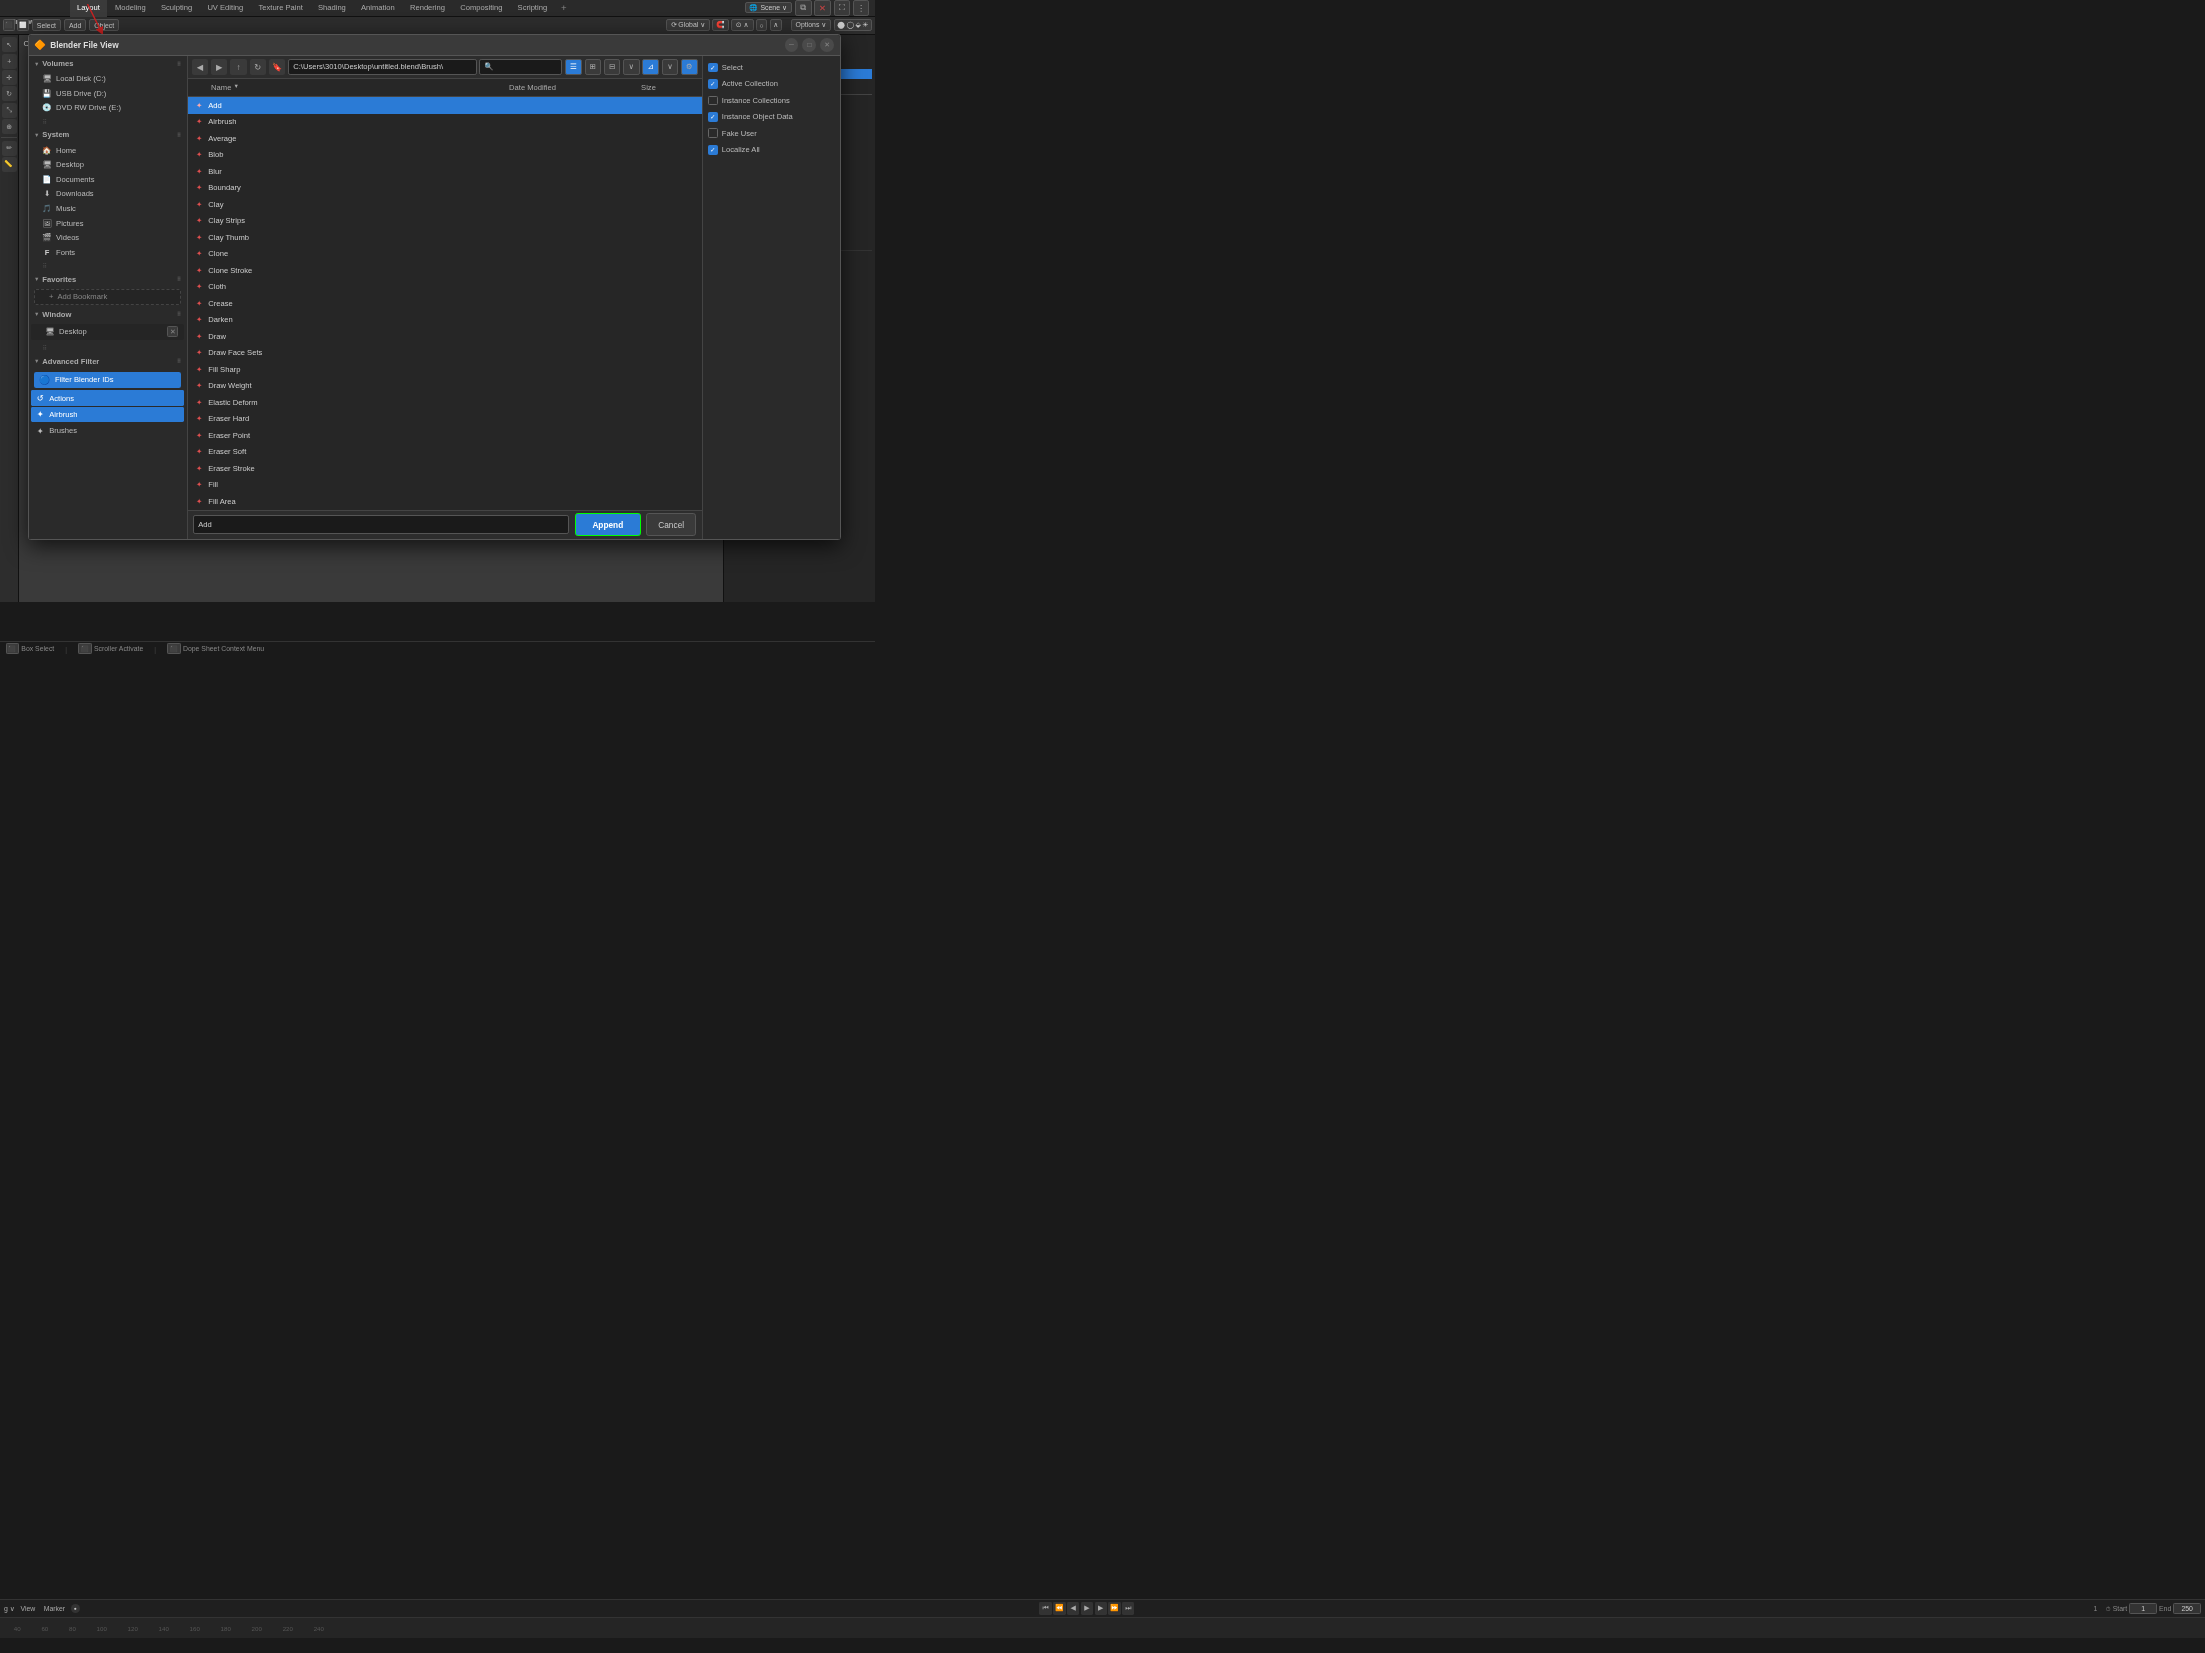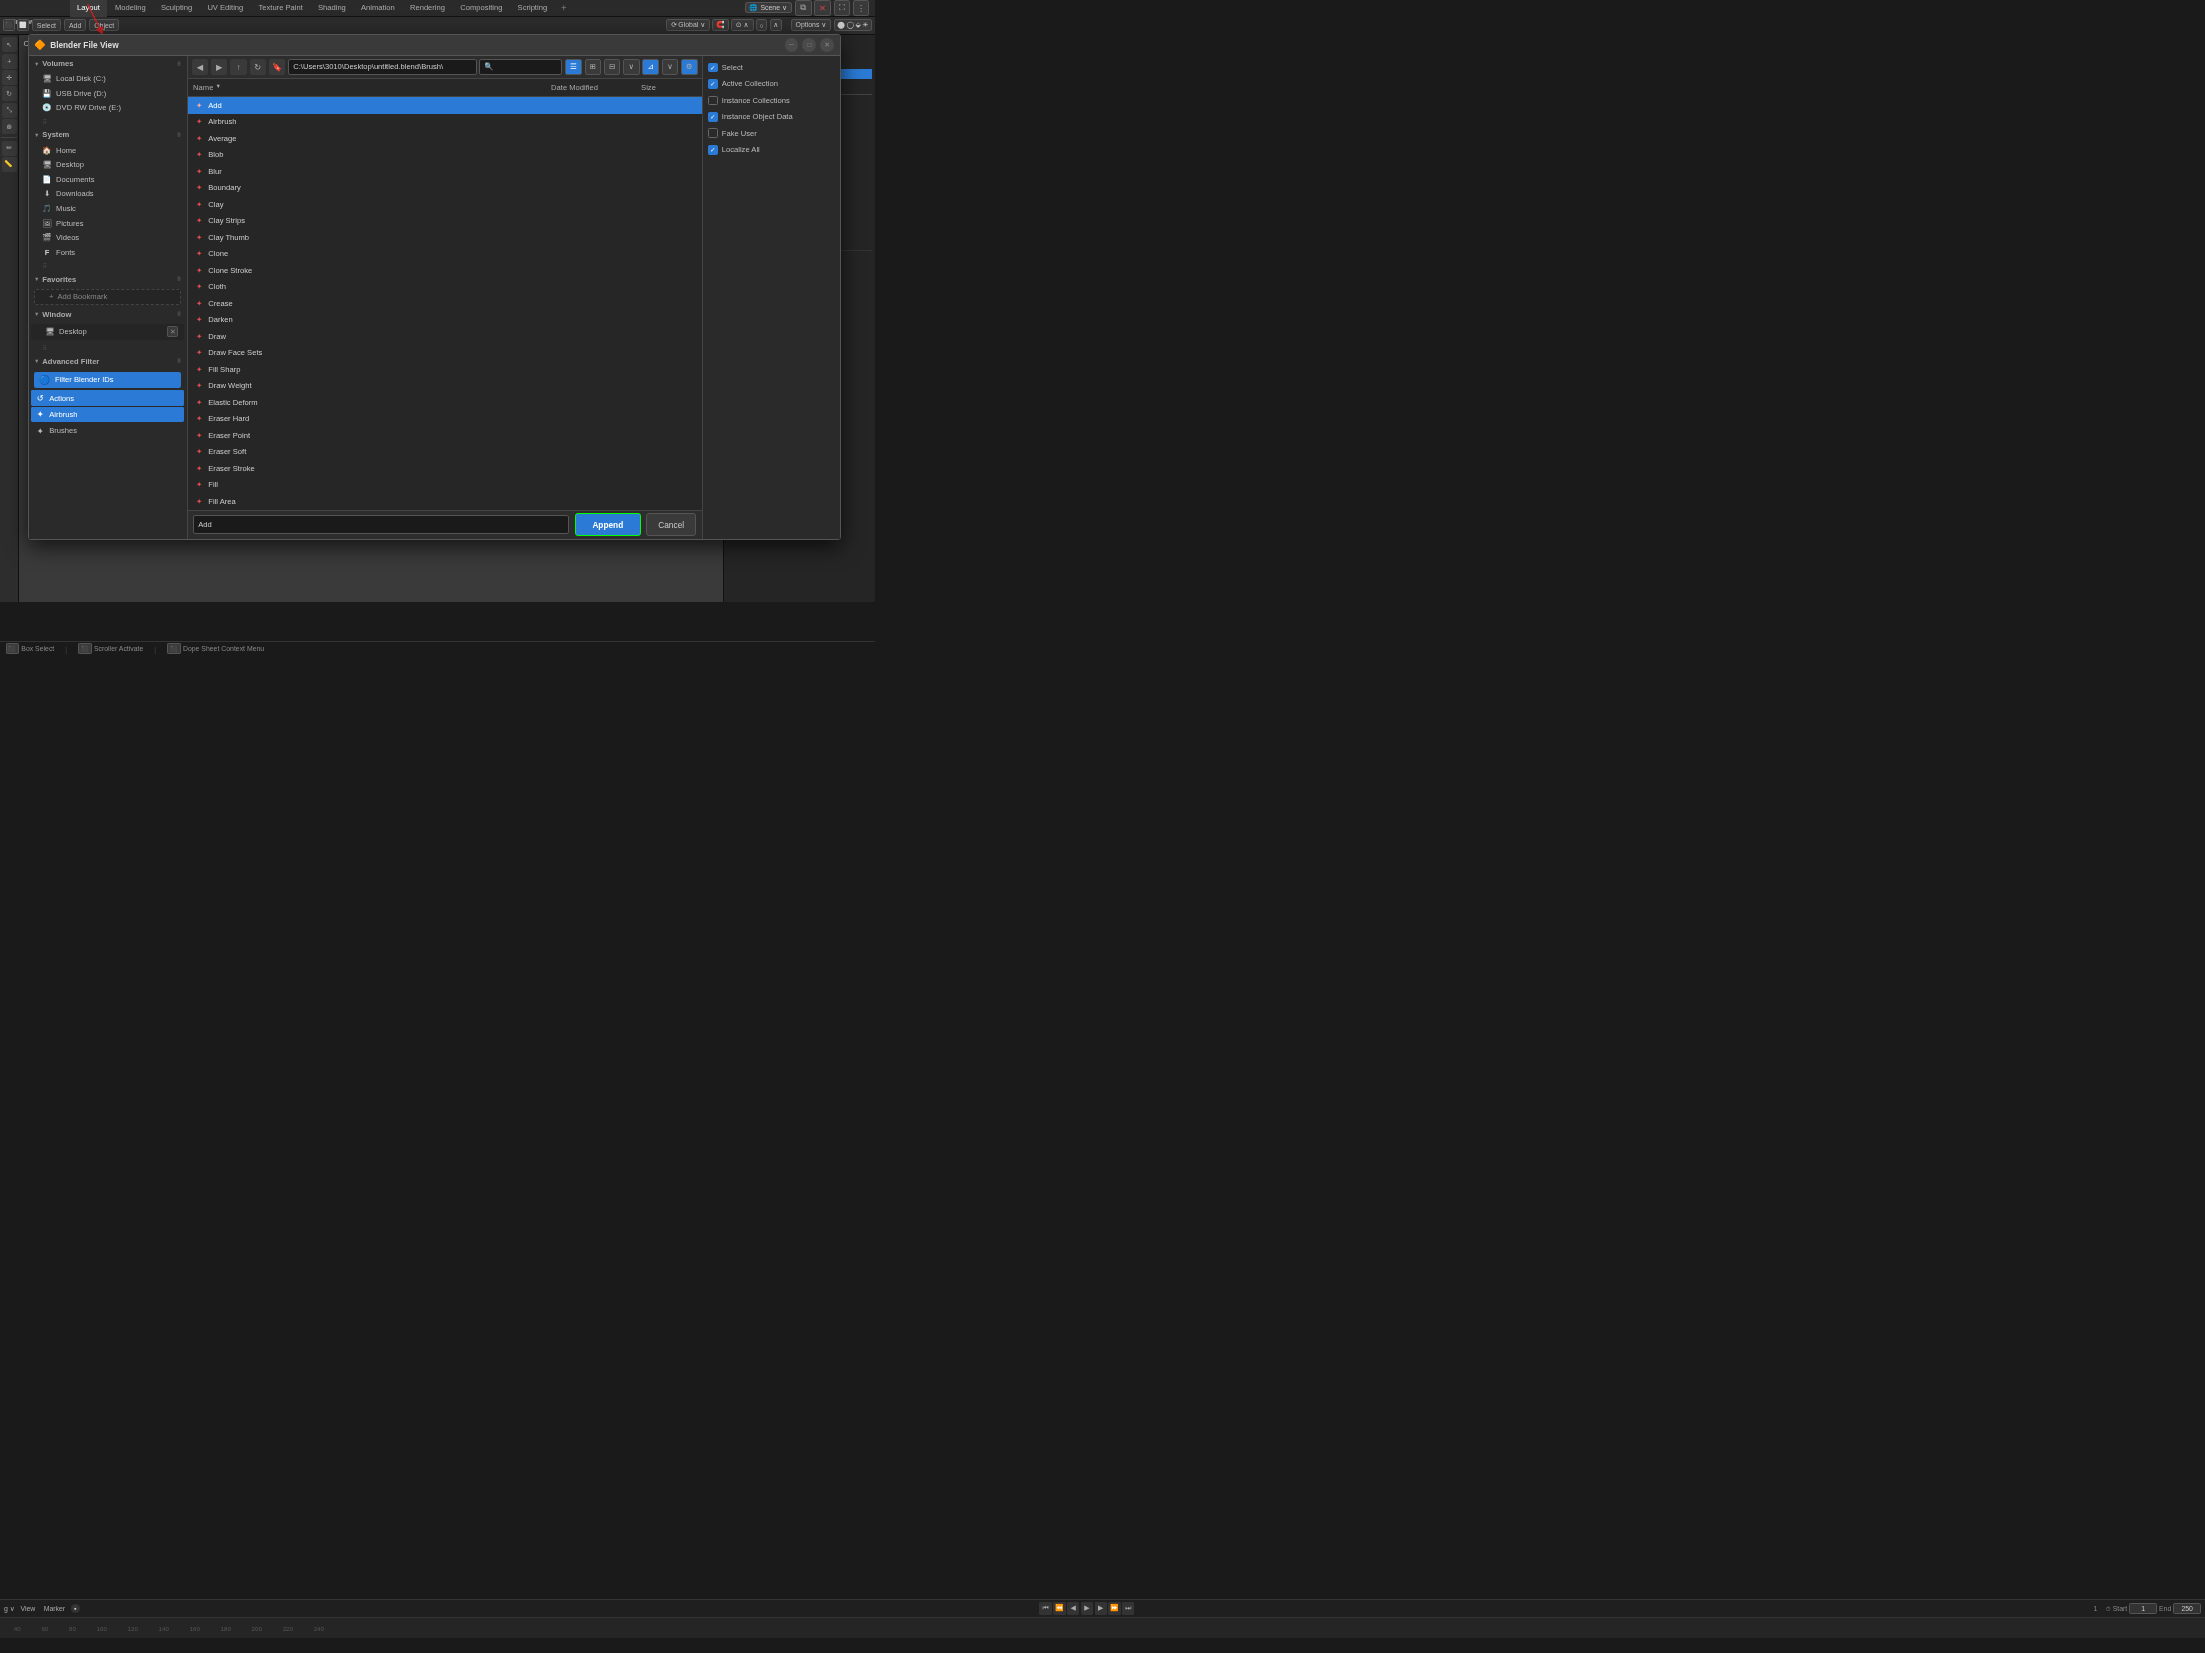--- a/index.html
+++ b/index.html
@@ -383,23 +383,24 @@
       border-bottom: 0.7px solid #444;
       background: #272727;
       height: 18px;
     }
     .col-name {
       flex: 1;
       color: #aaa;
       font-size: 7.6px;
       display: flex;
       gap: 2.1px;
+      margin-left: 18px;
     }
     .col-date {
-      width: 90px;
+      width: 132px;
       color: #aaa;
       font-size: 7.6px;
     }
     .col-size {
       width: 55px;
       color: #aaa;
       font-size: 7.6px;
     }
 
     

